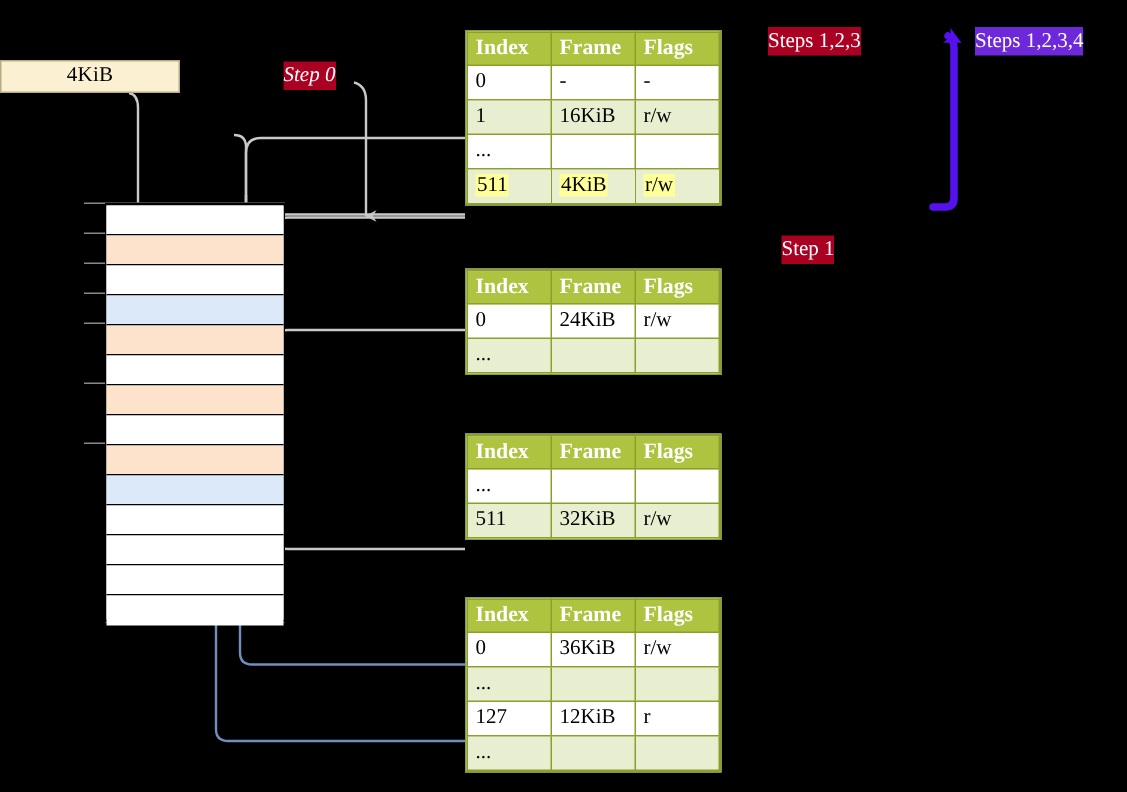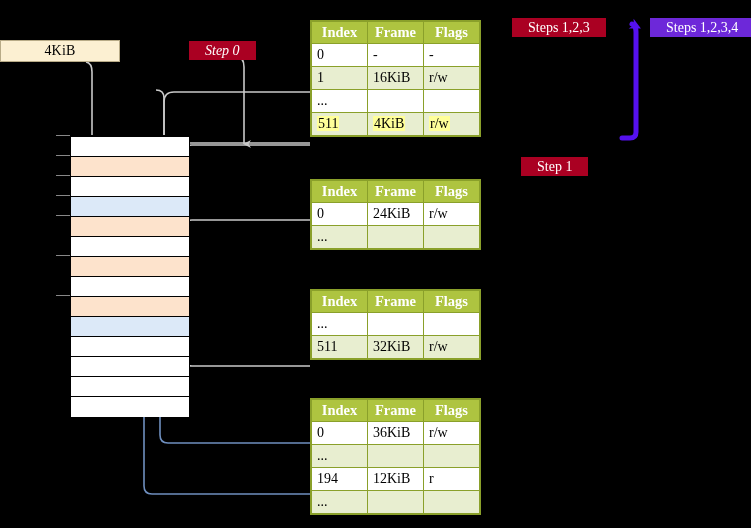--- a/index.html
+++ b/index.html
@@ -45,21 +45,21 @@
     text-align: center;
     letter-spacing: .2px;
   }
 
   
   .badge {
     position: absolute;
     color: #ffffff;
     font-size: 14px;
     line-height: 19px;
-    padding: 0 16px;
+    padding: 0 0;
     white-space: nowrap;
     box-sizing: border-box;
   }
   .badge.crimson { background: #aa0022; }
   .badge.blue    { background: #6d28d9; }
 
   #badge-step0 { left: 189px; top: 41px; font-style: italic; }
   #badge-step123 { left: 512px; top: 18px; }
   #badge-step1234 { left: 650px; top: 18px; }
   #badge-step4 { left: 521px; top: 157px; }
@@ -108,21 +108,21 @@
   }
   .ptable table {
     border-collapse: collapse;
     table-layout: fixed;
   }
   .ptable th {
     background: #aec440;
     color: #ffffff;
     font-weight: bold;
     font-size: 14.5px;
-    text-align: center;
+    text-align: left;
     padding: 2px 5px;
     border: 1px solid #8aa02a;
     height: 20px;
     box-sizing: border-box;
   }
   .ptable td {
     color: #000000;
     font-size: 14px;
     text-align: left;
     padding: 2px 5px;
@@ -330,21 +330,21 @@
             <td class="col-index">0</td>
             <td class="col-frame">36KiB</td>
             <td class="col-flags">r/w</td>
           </tr>
           <tr class="alt">
             <td class="col-index">...</td>
             <td class="col-frame"></td>
             <td class="col-flags"></td>
           </tr>
           <tr>
-            <td class="col-index">194</td>
+            <td class="col-index">127</td>
             <td class="col-frame">12KiB</td>
             <td class="col-flags">r</td>
           </tr>
           <tr class="alt">
             <td class="col-index">...</td>
             <td class="col-frame"></td>
             <td class="col-flags"></td>
           </tr>
         </tbody>
       </table>

